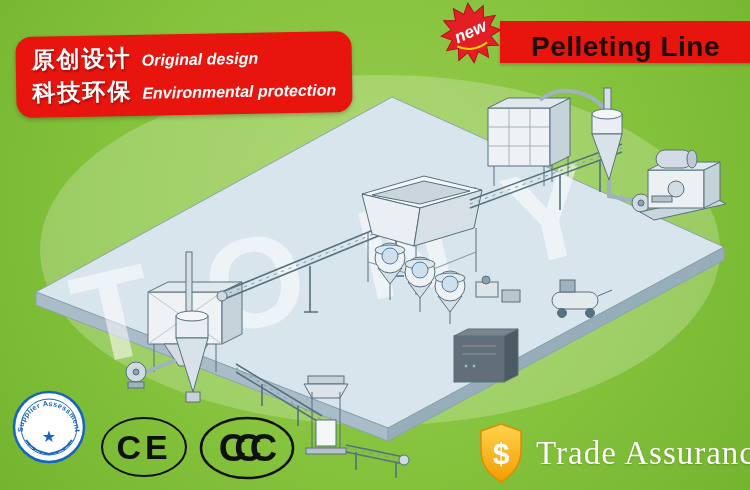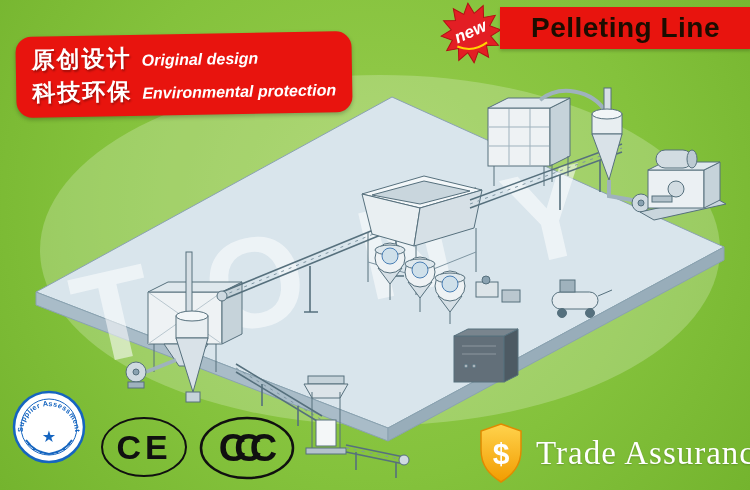--- a/index.html
+++ b/index.html
@@ -20,22 +20,22 @@
     border-radius:16px; padding:7px 16px; transform:rotate(-1deg);
     box-shadow:0 2px 4px rgba(0,0,0,.25); white-space:nowrap;
   }
   .banner-row{display:flex; align-items:baseline; gap:10px; line-height:1.45;}
   .cn{font-size:23px; font-weight:bold; letter-spacing:2px; text-shadow:1px 2px 2px rgba(0,0,0,.3);}
   .en{font-size:16px; font-style:italic; font-weight:bold;}
   
   .badge-new{position:absolute; left:440px; top:2px; width:62px; height:62px; transform:rotate(-6deg);}
   
   .title-banner{
-    position:absolute; left:500px; top:7px; width:251px; height:42px; background:#e8140e;
-    display:flex; align-items:center; justify-content:center;
+    position:absolute; left:500px; top:21px; width:251px; height:42px; background:#e8140e;
+    display:flex; align-items:flex-end; justify-content:center;
     color:#1c0d00; font-weight:800; font-size:28px; letter-spacing:.5px;
     box-shadow:0 2px 3px rgba(0,0,0,.2);
   }
   
   .seal{position:absolute; left:12px; top:390px; width:74px; height:74px;}
   .ce-logo{position:absolute; left:100px; top:416px; width:88px; height:62px;}
   .ccc-logo{position:absolute; left:198px; top:416px; width:98px; height:64px;}
   .trade{position:absolute; left:478px; top:422px; display:flex; align-items:center; gap:12px;}
   .trade-label{
     font-family:"Liberation Serif", serif; font-size:33px; color:#ffffff; letter-spacing:1px;

